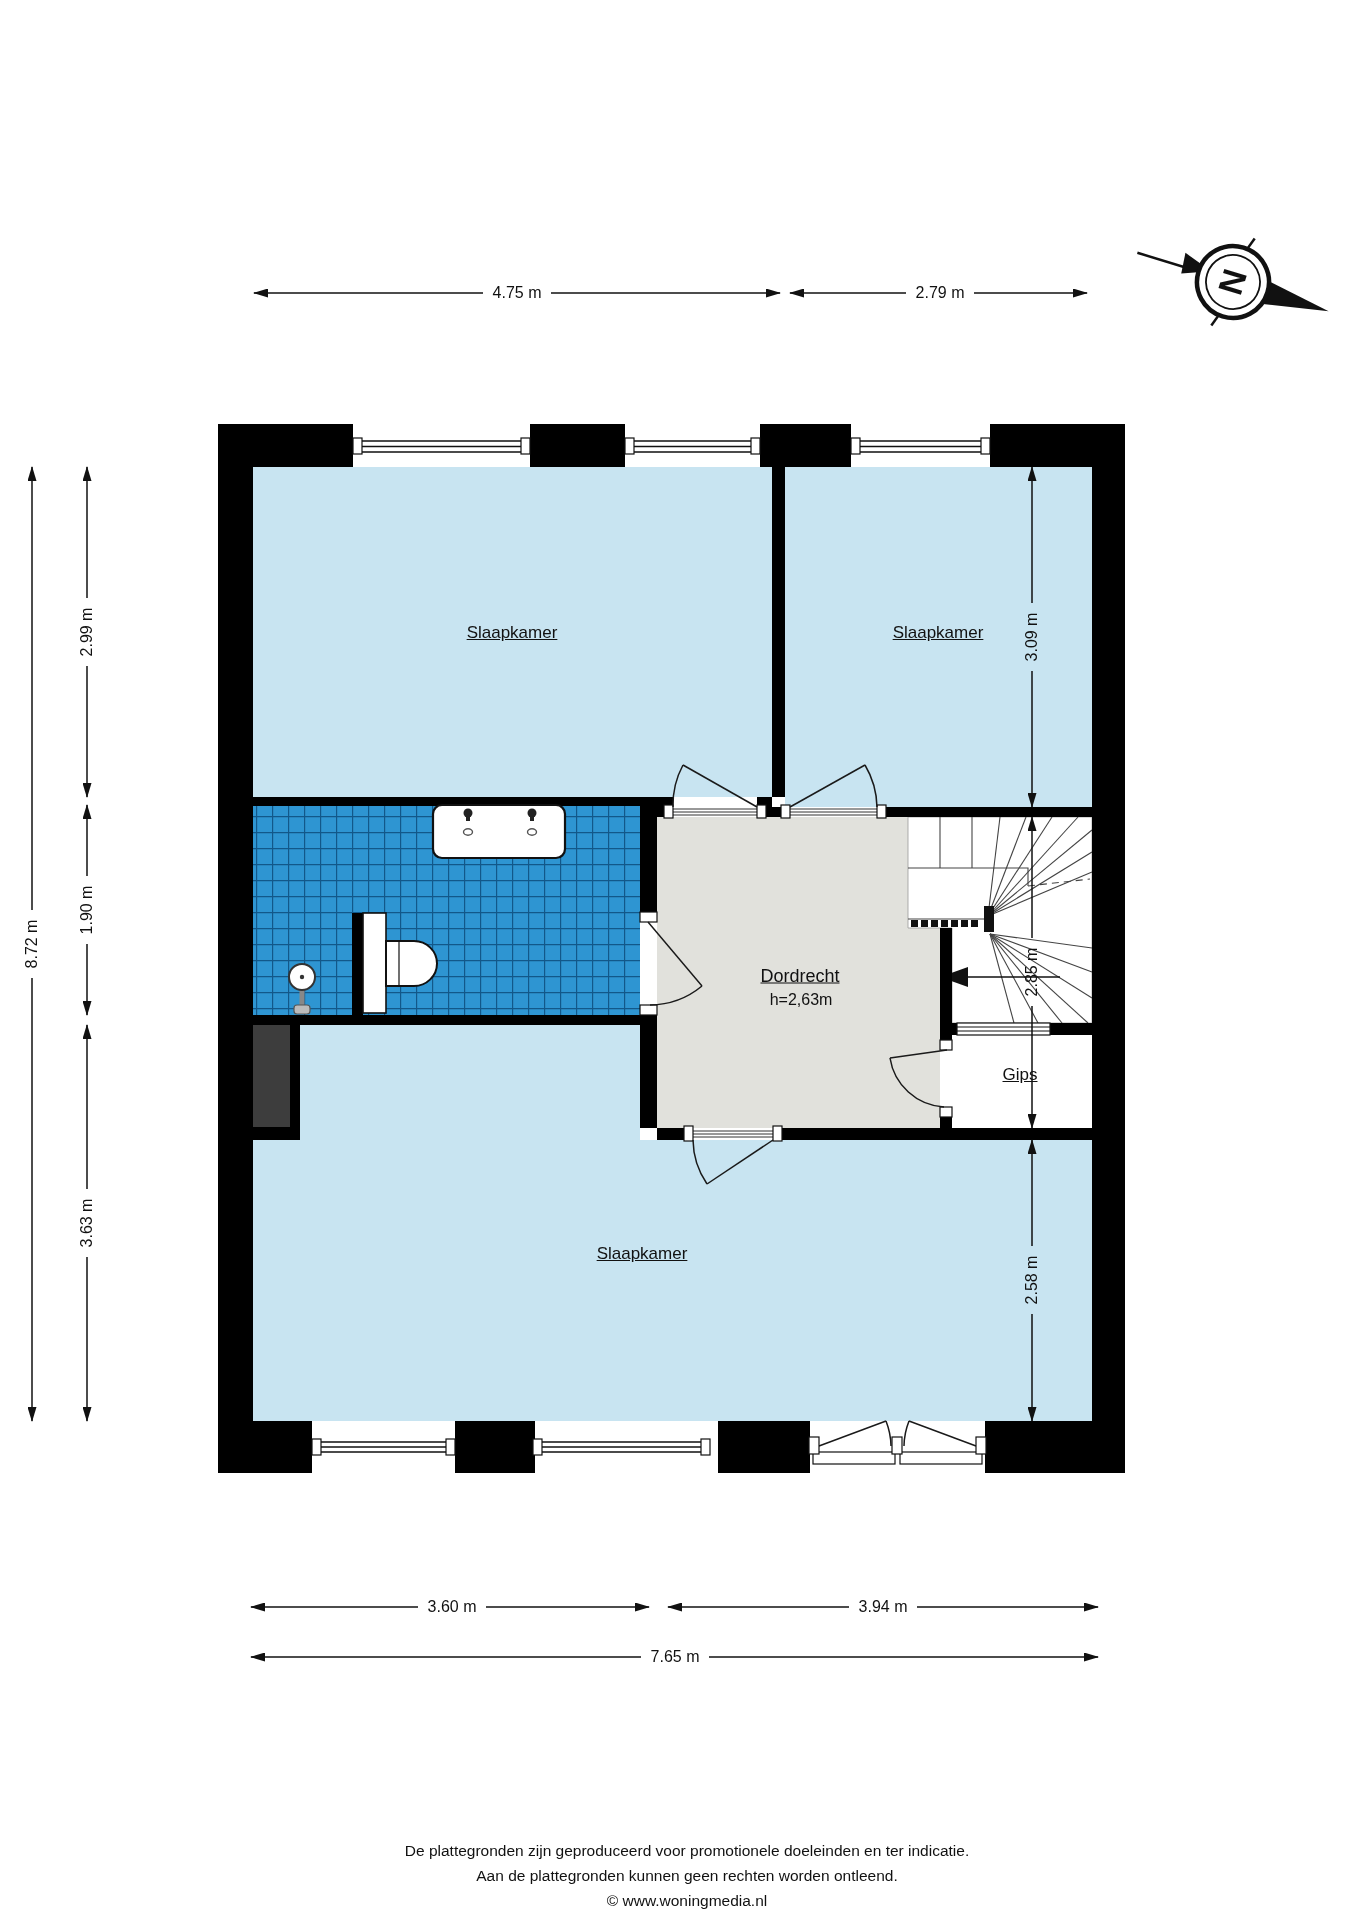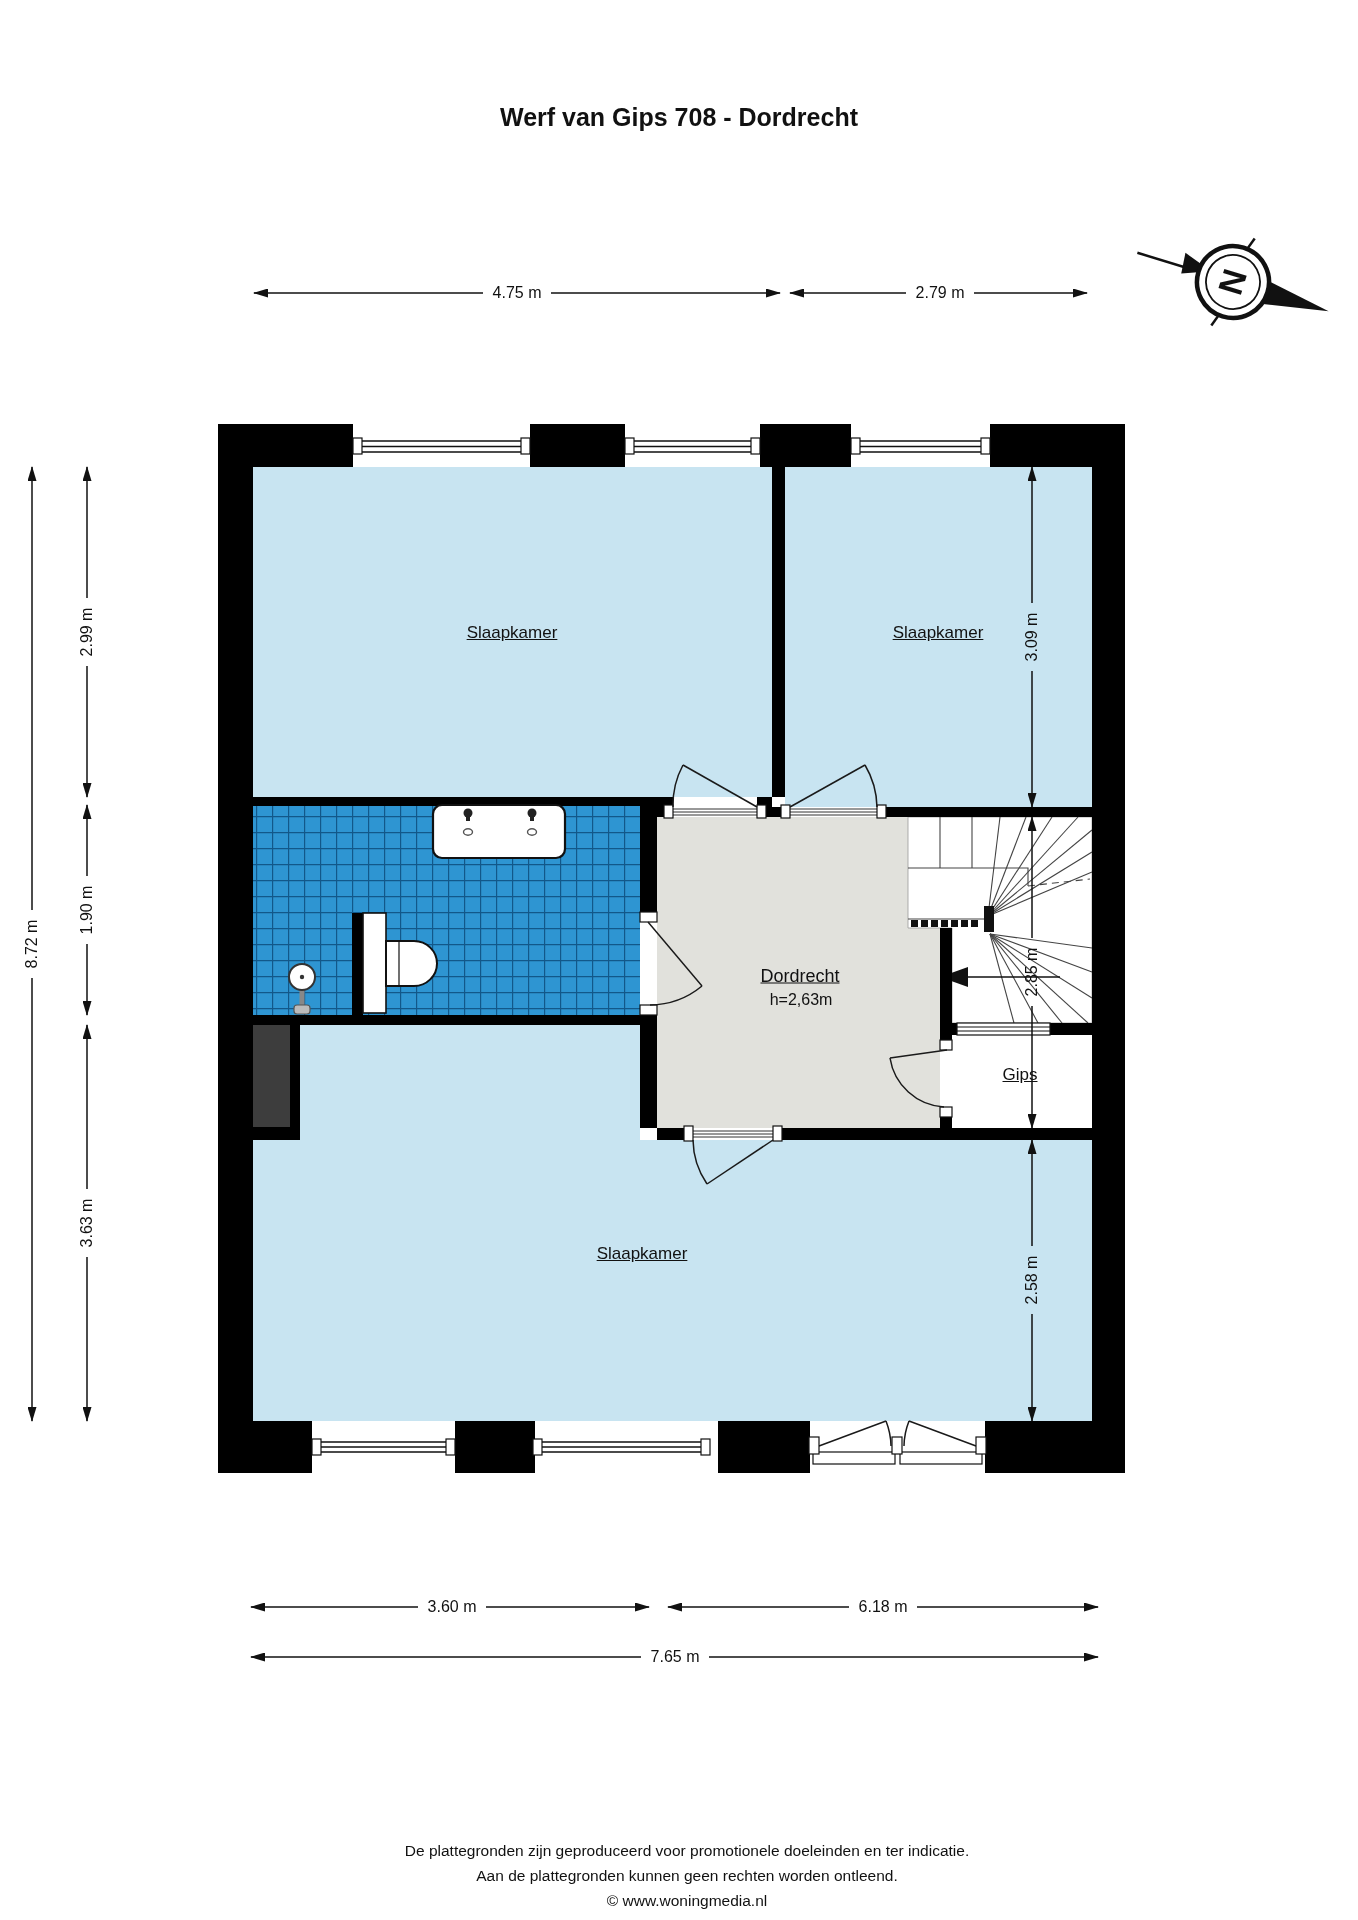--- a/index.html
+++ b/index.html
@@ -257,21 +257,20 @@
       <polygon points="24,-13 100,0 26,14" fill="#111"></polygon>
       <line x1="8" y1="-48" x2="2" y2="-30" stroke="#111" stroke-width="2.5"></line>
       <line x1="-8" y1="48" x2="-2" y2="30" stroke="#111" stroke-width="2.5"></line>
       <circle cx="0" cy="0" r="36" fill="#fff" stroke="#111" stroke-width="4.5"></circle>
       <circle cx="0" cy="0" r="27" fill="#fff" stroke="#111" stroke-width="1.8"></circle>
       <text transform="rotate(90)" x="0" y="0" text-anchor="middle" dominant-baseline="central" font-family="Liberation Sans, DejaVu Sans, sans-serif" font-size="34" font-weight="bold" fill="#111">N</text>
     </g>
   </svg>
 
   <div class="title">
-    <div>Werf van Gips 708 - Dordrecht</div>
   </div>
 
   <div class="abs room-label" style="left:512px;top:633px;">Slaapkamer</div>
   <div class="abs room-label" style="left:938px;top:633px;">Slaapkamer</div>
   <div class="abs room-label" style="left:642px;top:1254px;">Slaapkamer</div>
   <div class="abs room-label" style="left:800px;top:976px;font-size:18px;">Dordrecht</div>
   <div class="abs hall-sub" style="left:801px;top:1000px;">h=2,63m</div>
   <div class="abs room-label" style="left:1020px;top:1075px;">Gips</div>
 
   <div class="abs dim-label" style="left:517px;top:293px;">4.75 m</div>
@@ -280,21 +279,21 @@
   <div class="abs dim-label vert" style="left:32px;top:944px;">8.72 m</div>
   <div class="abs dim-label vert" style="left:87px;top:632px;">2.99 m</div>
   <div class="abs dim-label vert" style="left:87px;top:910px;">1.90 m</div>
   <div class="abs dim-label vert" style="left:87px;top:1223px;">3.63 m</div>
 
   <div class="abs dim-label vert" style="left:1032px;top:637px;">3.09 m</div>
   <div class="abs dim-label vert" style="left:1032px;top:972px;">2.85 m</div>
   <div class="abs dim-label vert" style="left:1032px;top:1280px;">2.58 m</div>
 
   <div class="abs dim-label" style="left:452px;top:1607px;">3.60 m</div>
-  <div class="abs dim-label" style="left:883px;top:1607px;">6.18 m</div>
+  <div class="abs dim-label" style="left:883px;top:1607px;">3.94 m</div>
   <div class="abs dim-label" style="left:675px;top:1657px;">7.65 m</div>
 
   <div class="footer" style="top:1838px;">
     <div>De plattegronden zijn geproduceerd voor promotionele doeleinden en ter indicatie.</div>
     <div>Aan de plattegronden kunnen geen rechten worden ontleend.</div>
     <div>© www.woningmedia.nl</div>
   </div>
 
 </div>
 

